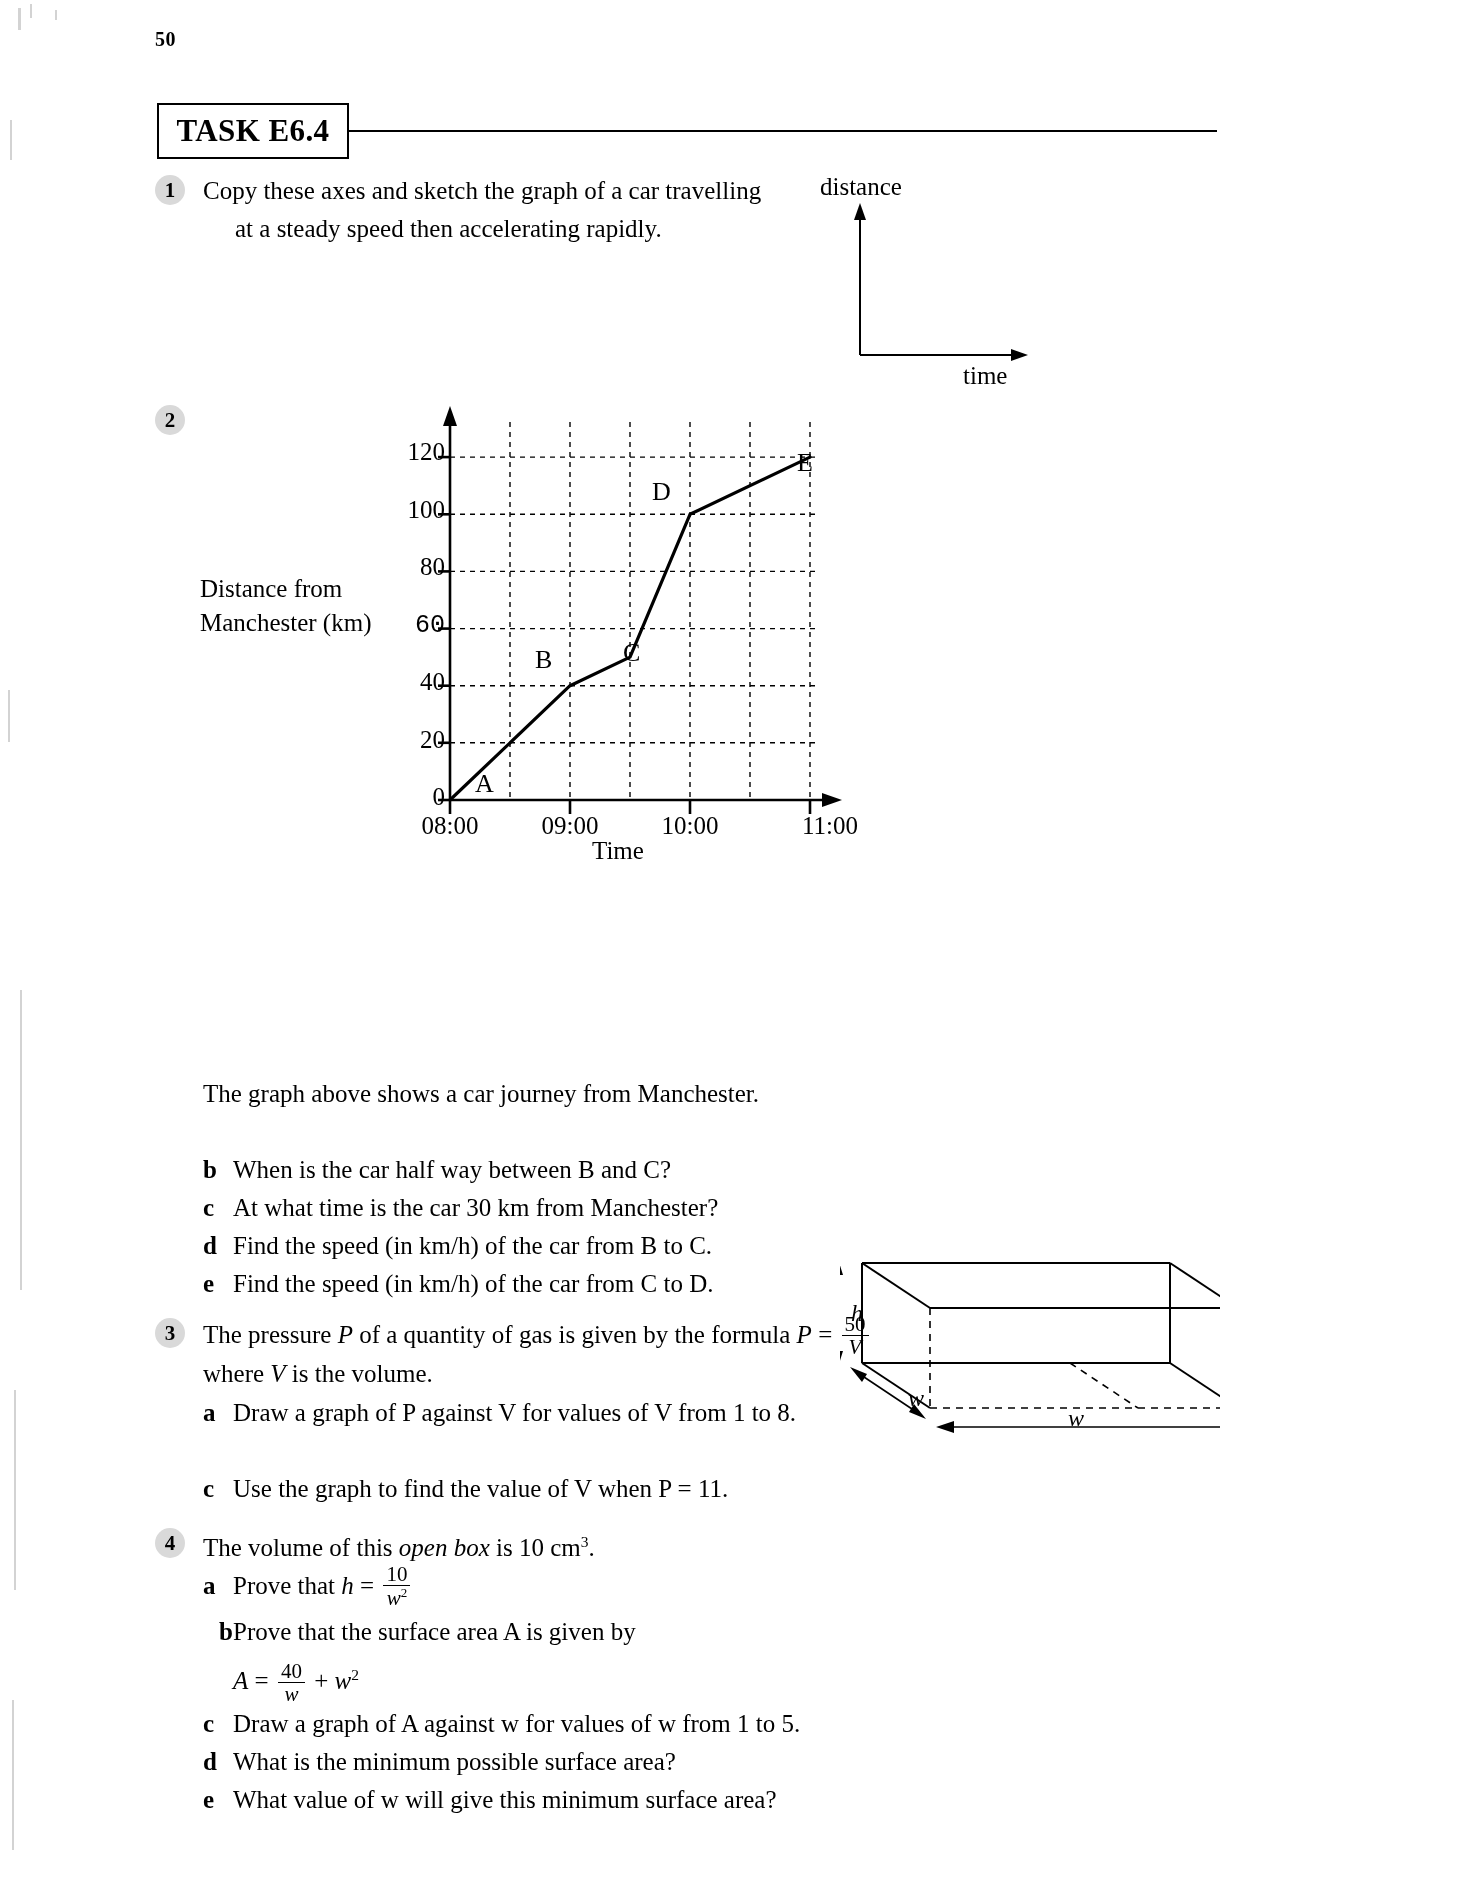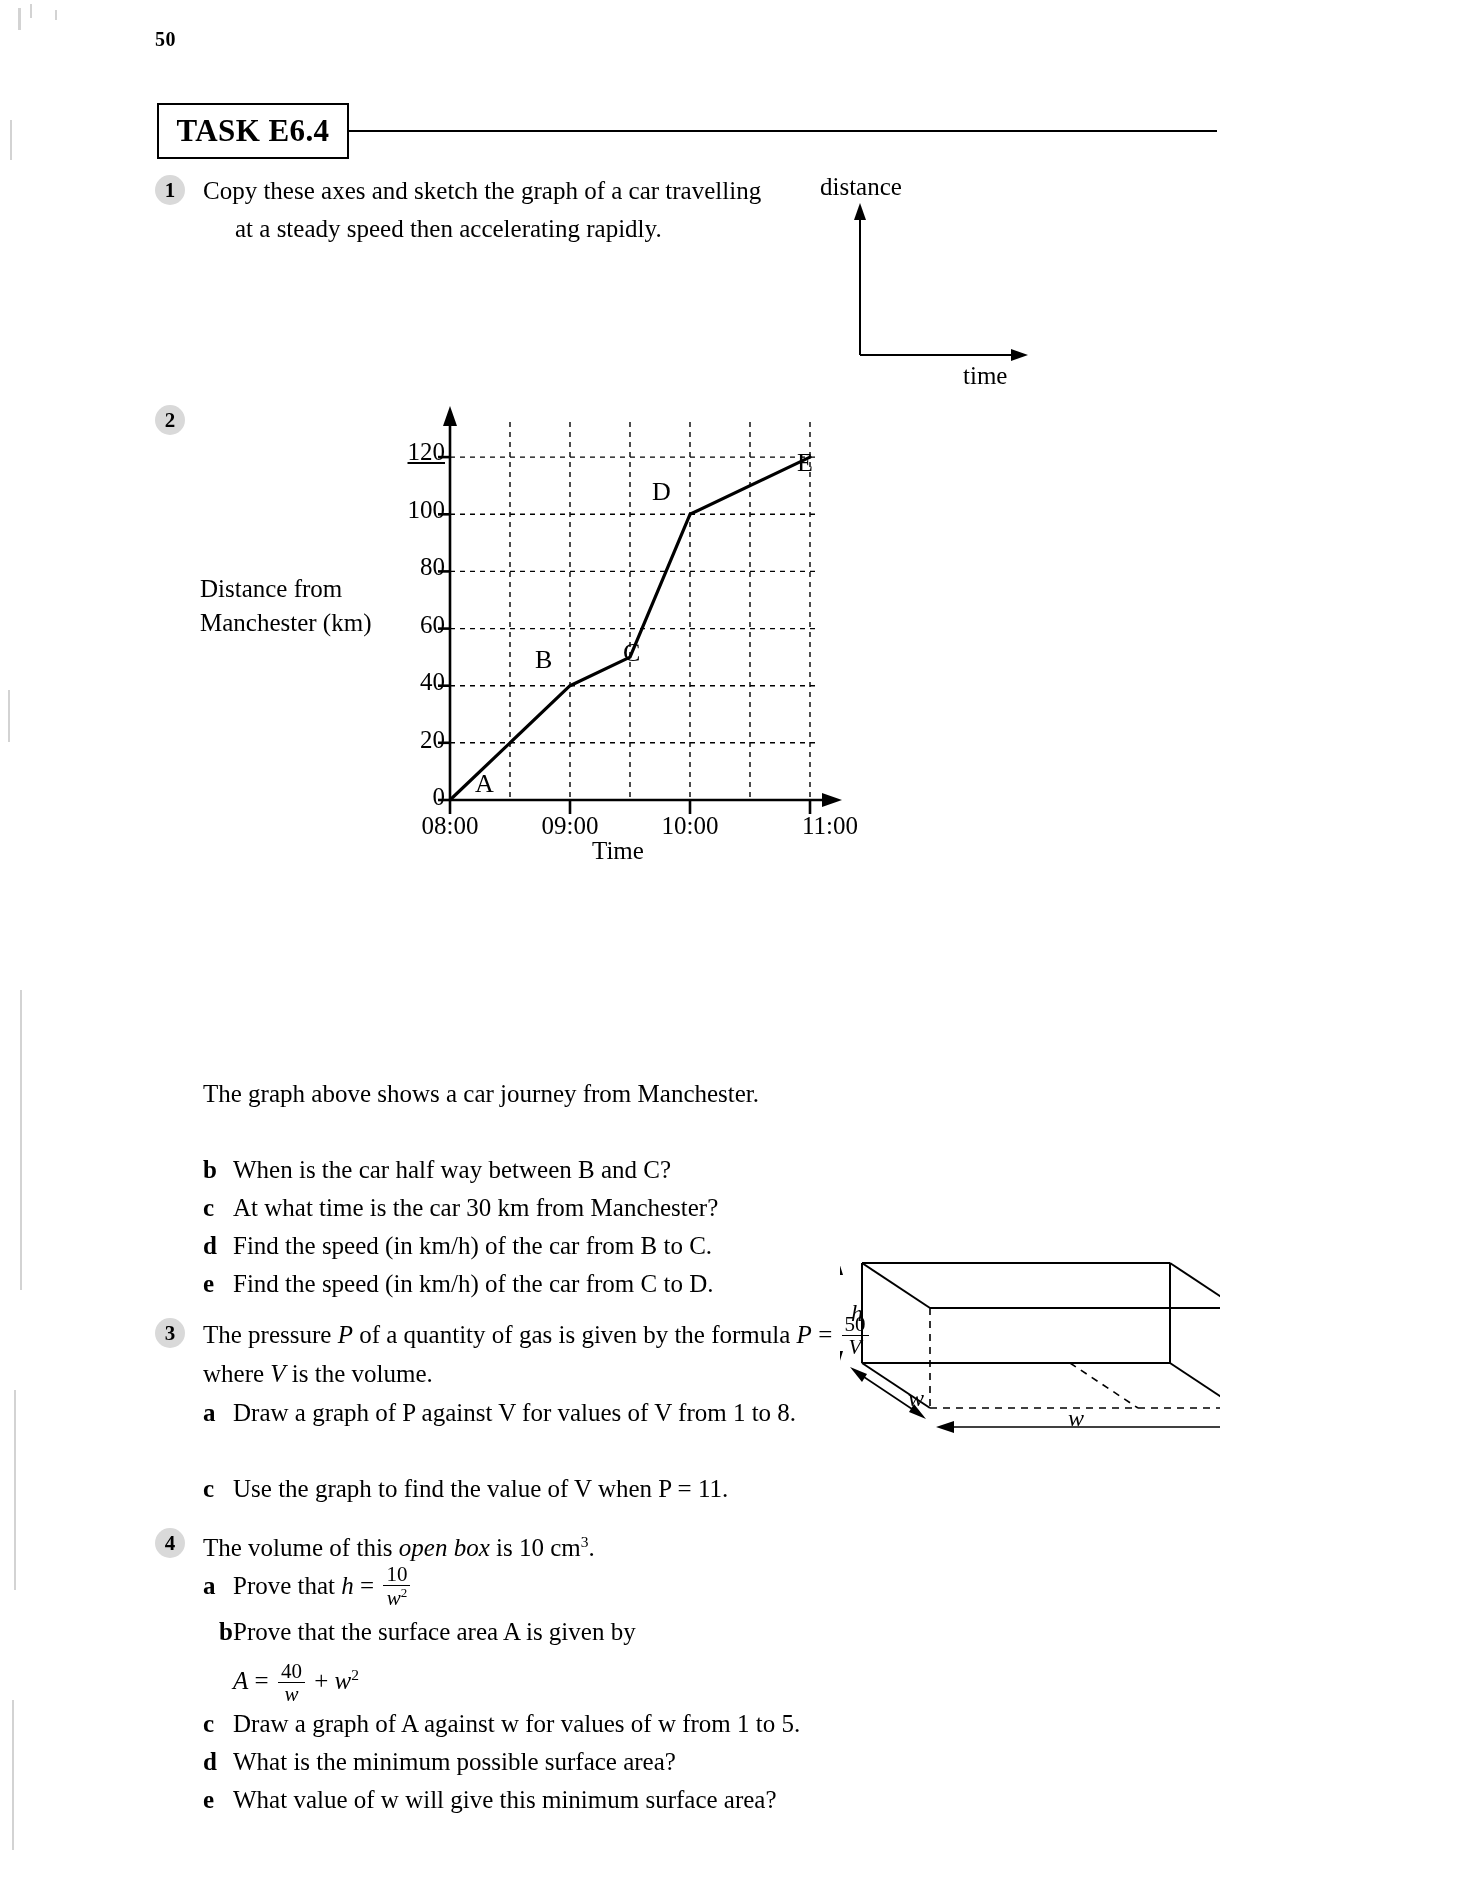--- a/index.html
+++ b/index.html
@@ -252,24 +252,24 @@
 
   <div class="qnum" style="left:155px;top:405px;">2</div>
 
   <div class="graph-wrap">
 
     <div class="ylabel">
       <div>Distance from</div>
       <div>Manchester (km)</div>
     </div>
 
-    <div class="ytick-label" style="left:185px;top:38px;text-decoration:underline;">120</div>
+    <div class="ytick-label" style="left:185px;top:38px;">120</div>
     <div class="ytick-label" style="left:185px;top:96px;">100</div>
     <div class="ytick-label" style="left:185px;top:153px;">80</div>
-    <div class="ytick-label" style="left:185px;top:211px;">60</div>
+    <div class="ytick-label" style="left:185px;top:211px;font-family:Liberation Mono, monospace;">60</div>
     <div class="ytick-label" style="left:185px;top:268px;">40</div>
     <div class="ytick-label" style="left:185px;top:326px;">20</div>
     <div class="ytick-label" style="left:185px;top:383px;">0</div>
 
     <div class="xtick-label" style="left:200px;top:412px;">08:00</div>
     <div class="xtick-label" style="left:320px;top:412px;">09:00</div>
     <div class="xtick-label" style="left:440px;top:412px;">10:00</div>
     <div class="xtick-label" style="left:580px;top:412px;">11:00</div>
 
     <div class="xlabel">Time</div>

